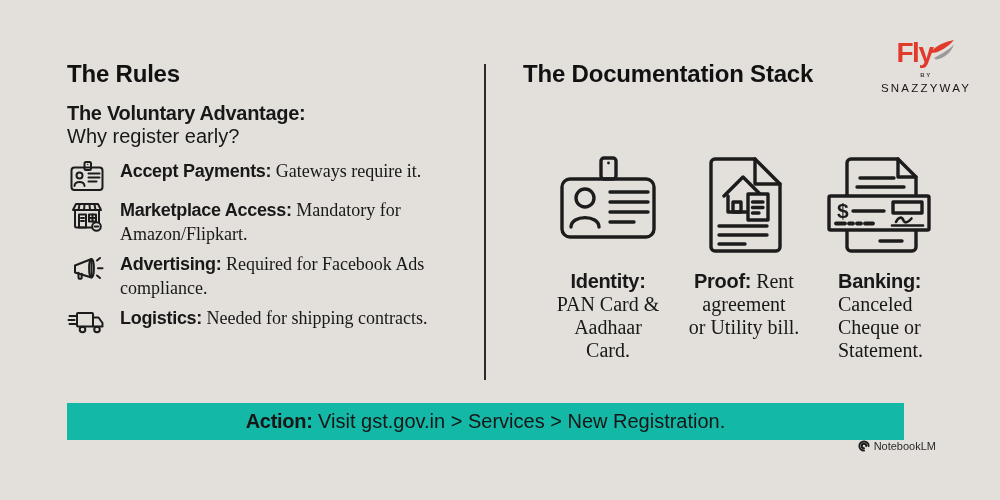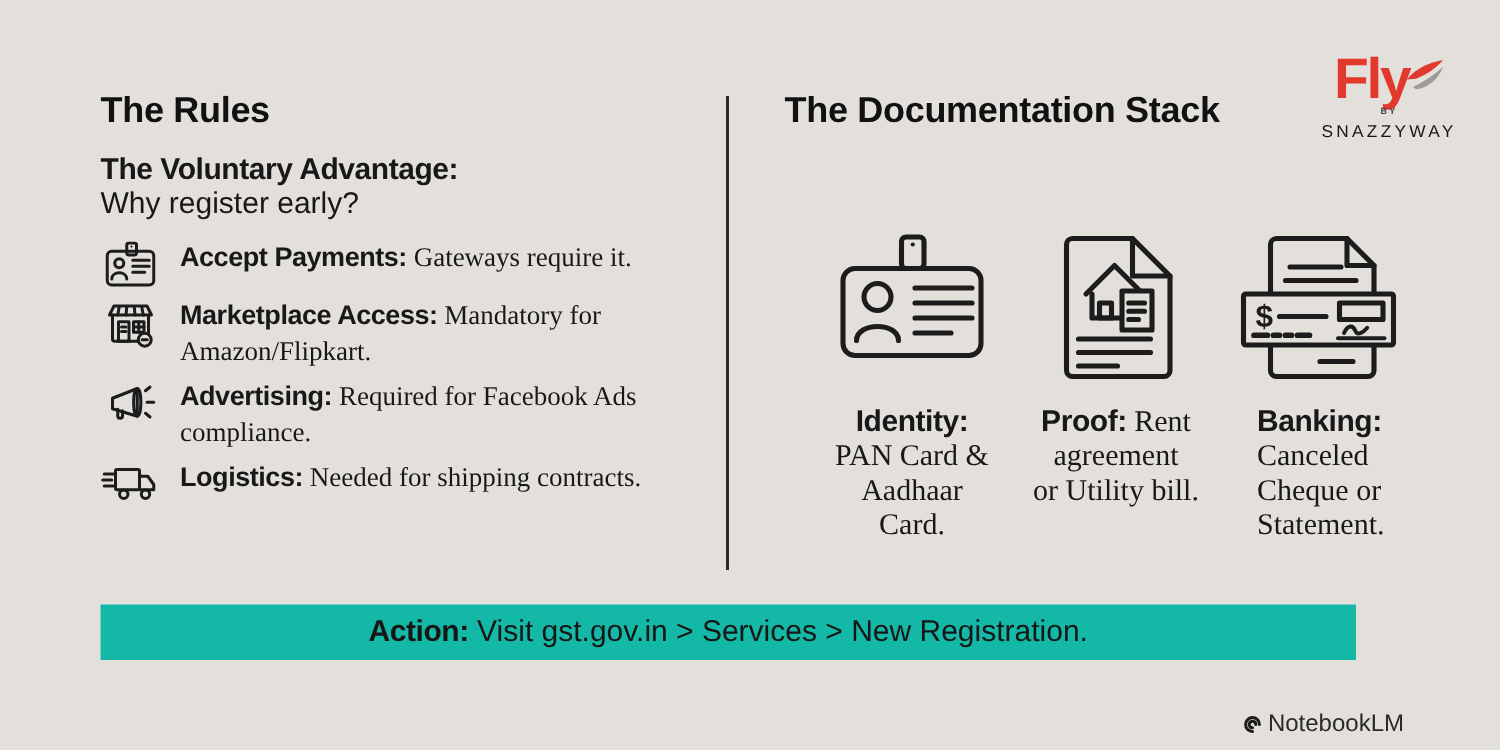--- a/index.html
+++ b/index.html
@@ -35,35 +35,35 @@
   .doc-caption { margin:12px 0 0 0; font-family:"Liberation Serif", serif; font-size:20px; line-height:23px; }
   .doc-caption .sans-bold { letter-spacing:-0.3px; }
   
   .ic { stroke:#1c1c1c; fill:none; stroke-width:2; stroke-linecap:round; stroke-linejoin:round; }
   .ic-big { stroke:#1c1c1c; fill:none; stroke-width:3.4; stroke-linecap:round; stroke-linejoin:round; }
   .ic-fill { fill:#1c1c1c; stroke:none; }
   .ic-mask { fill:#e3e0dc; }
   
   .logo { position:absolute; top:34px; right:28px; width:92px; text-align:center; }
   .logo-top { display:flex; justify-content:center; align-items:flex-start; height:40px; }
-  .logo-fly { font-size:38px; line-height:38px; font-weight:700; letter-spacing:-1.5px; color:#e13a2c; }
+  .logo-fly { font-size:28px; line-height:38px; font-weight:700; letter-spacing:-1.5px; color:#e13a2c; }
   .logo-wing { margin-left:-3px; margin-top:6px; }
   .logo-by { display:block; font-size:6px; font-weight:700; letter-spacing:1.5px; color:#444; margin-top:-2px; }
   .logo-name { font-size:11.5px; font-weight:400; letter-spacing:2.2px; color:#161616; margin-top:4px; }
   
   .banner {
     position:absolute; left:67px; top:403px; width:837px; height:37px;
     background:#14b8a6; display:flex; align-items:center; justify-content:center;
     font-size:20px; color:#161616;
   }
   .banner .sans-bold { letter-spacing:-0.3px; }
   
   .watermark {
-    position:absolute; right:64px; top:474px; display:flex; align-items:center; gap:4px;
-    font-size:16px; color:#2a2a2a;
+    position:absolute; right:64px; top:440px; display:flex; align-items:center; gap:4px;
+    font-size:11px; color:#2a2a2a;
   }
 </style>
 </head>
 <body>
 
 <div class="canvas">
 
   <section class="left-col">
     <h1 class="section-title">The Rules</h1>
 

